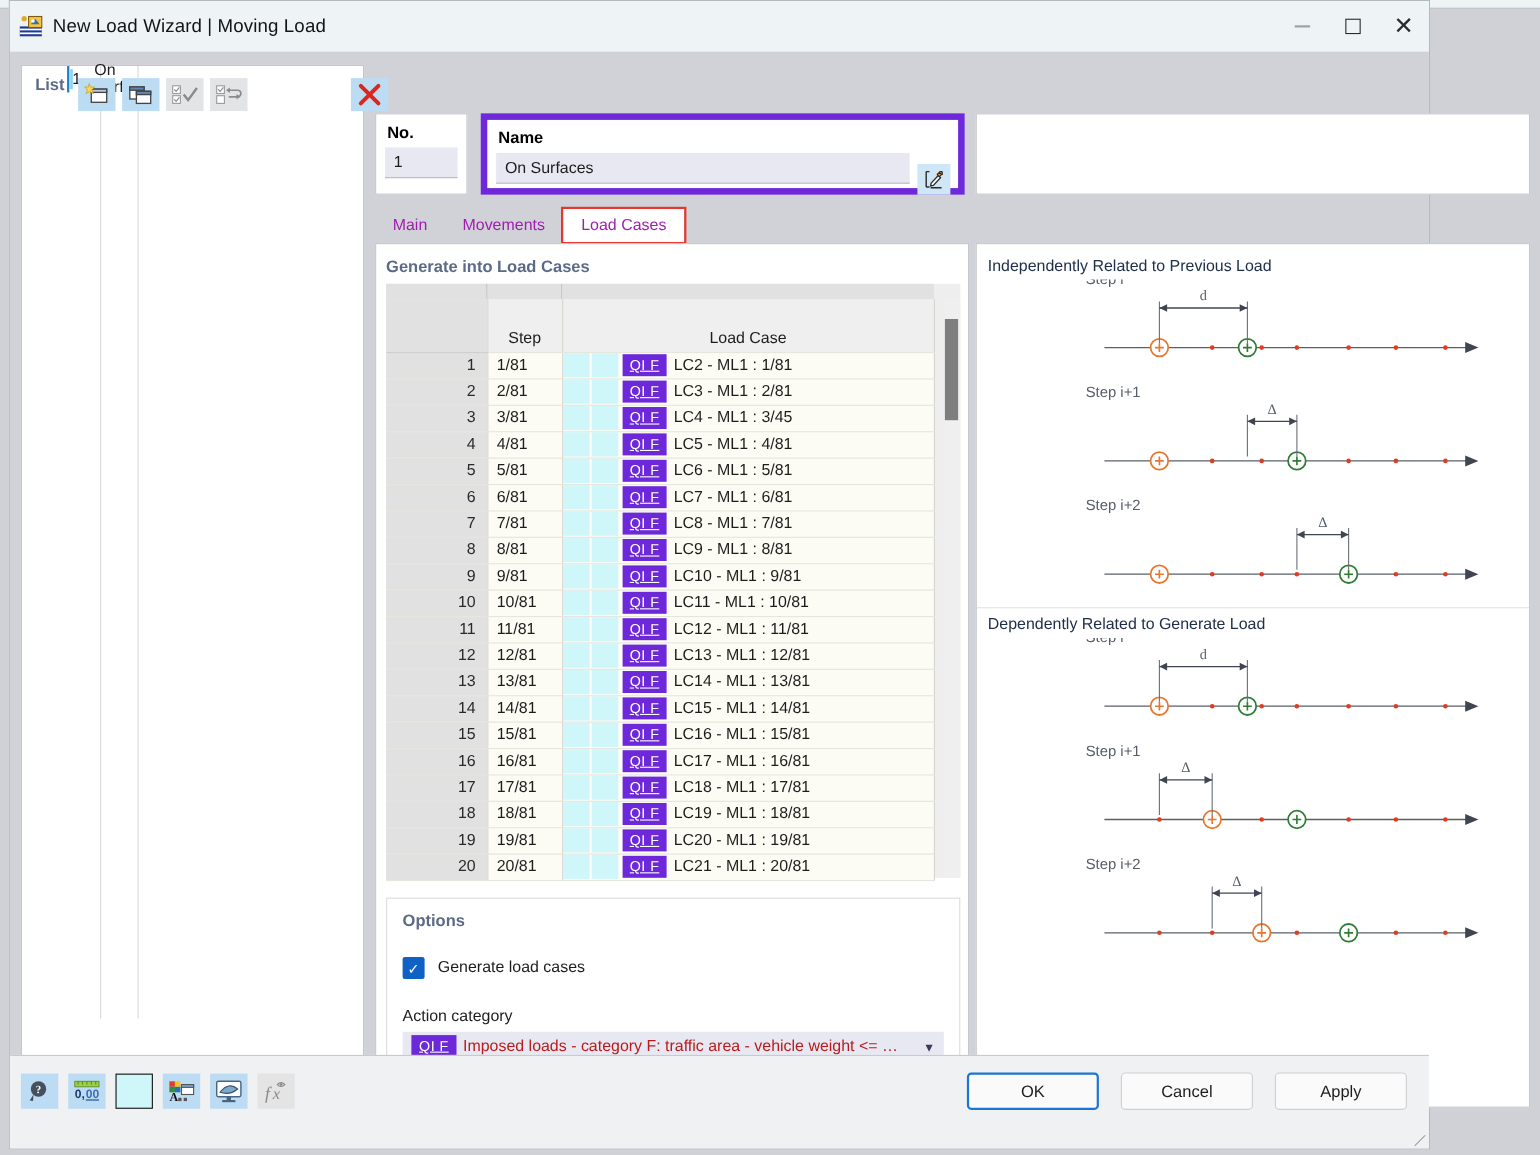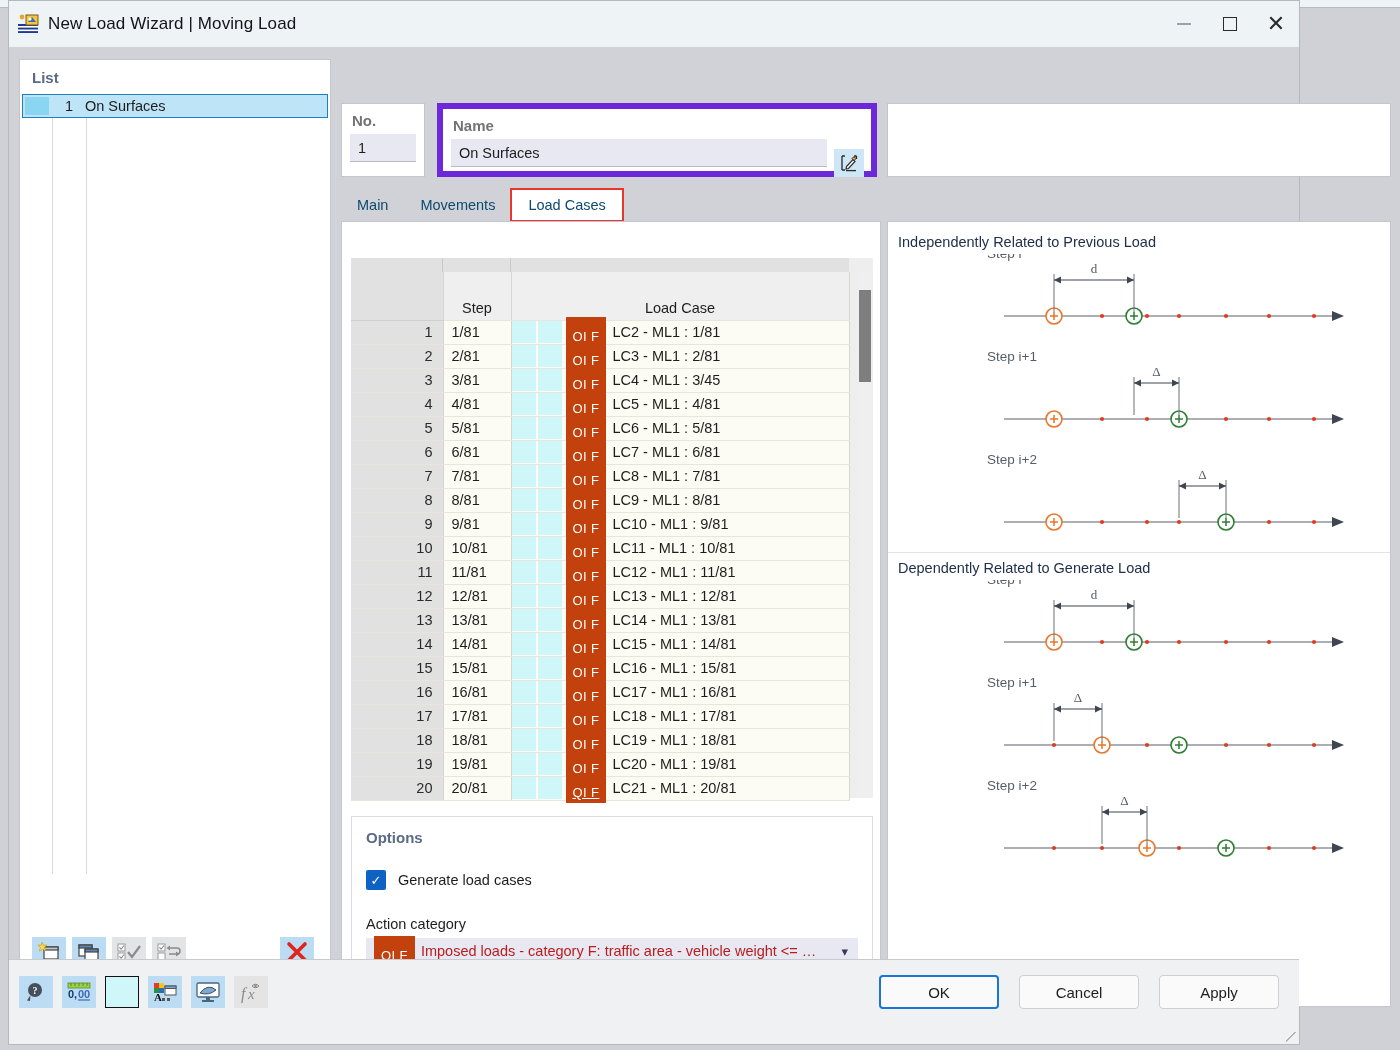--- a/index.html
+++ b/index.html
@@ -48,21 +48,21 @@
   .wbtn .min { width:14px; height:1.5px; background:#9aa2ab; }
   .wbtn .max { width:14px; height:14px; border:1.6px solid #2b2b2b; }
   .wbtn .clsx { font-size:22px; line-height:1; font-weight:300; }
 
   #body-area { flex:1; position:relative; background:#d0d2d7; }
 
   
   #left-panel {
     position:absolute; left:10px; top:12px; width:312px; height:920px;
     background:#ffffff; border:1px solid #c3c6cb;
-    display:flex; flex-direction:column;
+    display:flex; flex-direction:row;
   }
   #left-panel .panel-title {
     font-weight:bold; color:#5b6a86; font-size:15px;
     padding:9px 0 8px 12px;
   }
   .list-body { position:relative; flex:1; }
   .list-colline {
     position:absolute; top:0; bottom:52px; width:1px; background:#d8dade;
   }
   .list-row {
@@ -95,41 +95,41 @@
   }
   #name-card {
     position:absolute; left:428px; top:56px; width:440px; height:74px;
     background:#fff; border:6px solid #6d28d9;
   }
   #blank-card {
     position:absolute; left:878px; top:56px; width:504px; height:74px;
     background:#fff; border:1px solid #c3c6cb;
   }
   .card-label {
-    font-weight:bold; color:#737373; font-size:15px; padding:8px 0 0 10px;
+    font-weight:bold; color:#000000; font-size:15px; padding:8px 0 0 10px;
   }
   .field {
     margin:5px 8px 0 8px; height:28px; background:#e8e8f2;
     display:flex; align-items:center; padding:0 8px;
     border-bottom:1px solid #b8b8c8;
   }
   #name-card .field { margin-right:44px; }
   .edit-btn {
     position:absolute; right:7px; top:40px; width:30px; height:28px;
     background:#cfe6f7; display:flex; align-items:center; justify-content:center;
   }
 
   
   #tabs {
     position:absolute; left:332px; top:140px; width:540px; height:34px;
     display:flex; align-items:flex-end;
   }
   .tab {
     height:32px; padding:0 16px; display:flex; align-items:center;
-    font-size:14.5px; color:#0c4a6e; background:transparent;
+    font-size:14.5px; color:#a21caf; background:transparent;
   }
   .tab.selected {
     background:#fff; border:1px solid #c8cacf; border-bottom-color:#fff;
     outline:2px solid #e8362c; outline-offset:-1px;
   }
 
   
   #content-left {
     position:absolute; left:332px; top:174px; width:540px; height:786px;
     background:#fff; border:1px solid #c3c6cb;
@@ -168,22 +168,22 @@
   table.grid thead th.corner { background:#e1e1e1; border-bottom:1px solid #cfcfcf; }
   th.c-no, td.c-no { width:92px; text-align:right; padding-right:10px !important; background:#e1e1e1; color:#2a2a2a; }
   th.c-step, td.c-step { width:68px; }
   td.c-step { padding-left:8px !important; }
   th.c-lc, td.c-lc { width:338px; }
   table.grid tbody td { background:#fcfcf5; }
   table.grid tbody td.c-no { background:#e1e1e1; }
   .lc-cell { display:flex; align-items:center; height:22px; }
   .cy { width:24px; height:22px; background:#cff6f9; margin-right:2px; }
   .qif {
-    background:#c2410c; color:#fff; font-size:13px;
-    padding:12px 7px 3px 7px; margin:0 6px 0 2px;
+    background:#6d28d9; color:#fff; font-size:13px;
+    padding:2px 7px 3px 7px; margin:0 6px 0 2px;
     letter-spacing:.4px; white-space:nowrap;text-decoration:underline;
   }
   .lc-text { white-space:nowrap; }
   .vscroll {
     position:absolute; right:0; top:14px; width:16px; height:526px;
     background:#efefef;
   }
   .vscroll .thumb {
     position:absolute; left:2px; top:18px; width:12px; height:92px;
     background:#7e7e7e;
@@ -366,20 +366,21 @@
 
     <div id="blank-card"></div>
 
     <div id="tabs">
       <div class="tab">Main</div>
       <div class="tab">Movements</div>
       <div class="tab selected">Load Cases</div>
     </div>
 
     <div id="content-left">
+      <div id="gen-block" class="section-title">Generate into Load Cases</div>
 
       <div id="table-wrap">
         <div class="tbl-topstrip">
           <div class="s1"></div>
           <div class="s2"></div>
           <div class="s3"></div>
         </div>
 
         <table class="grid">
           <thead>

